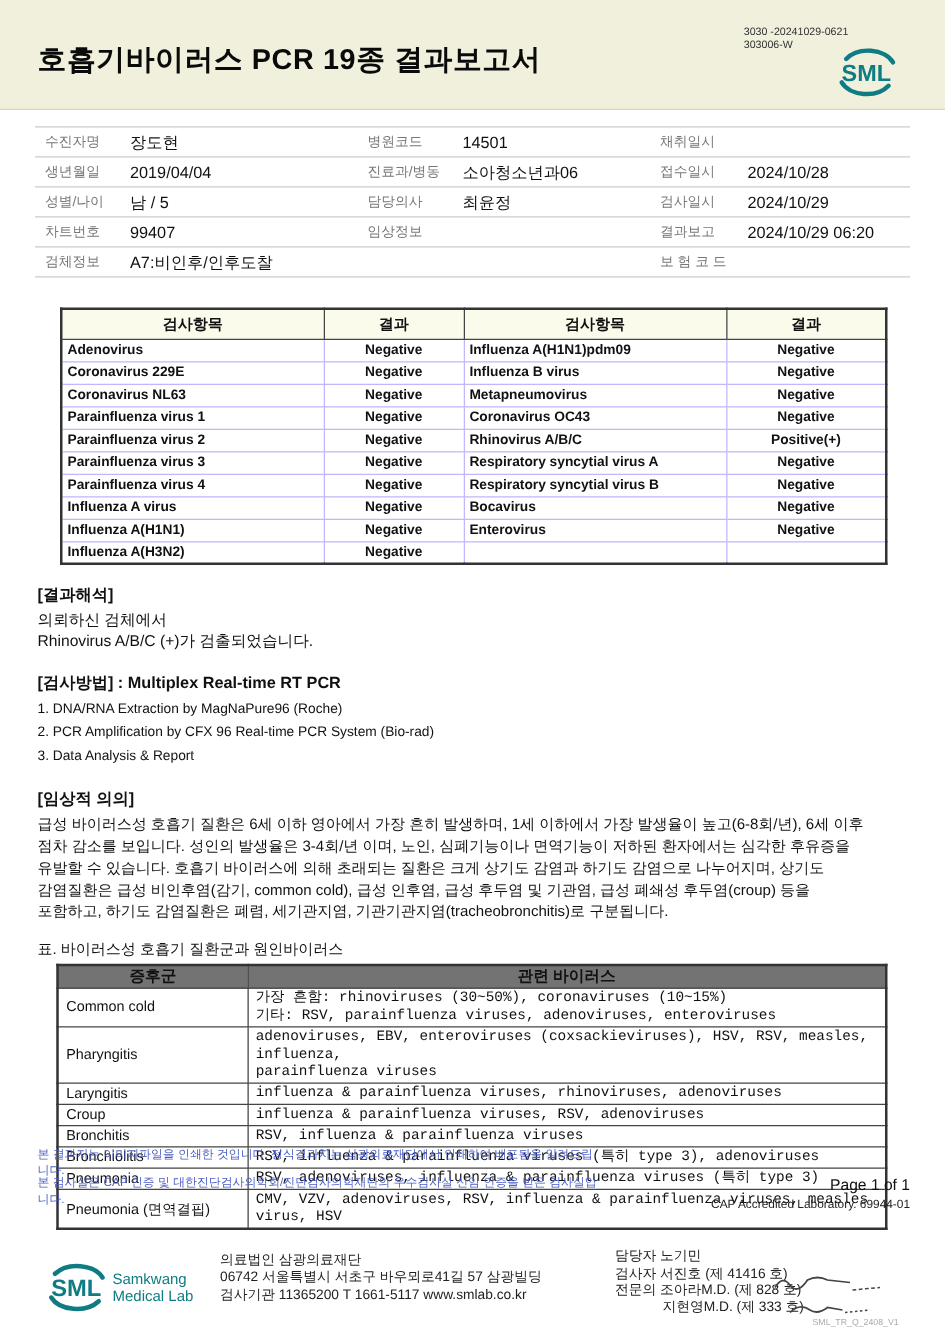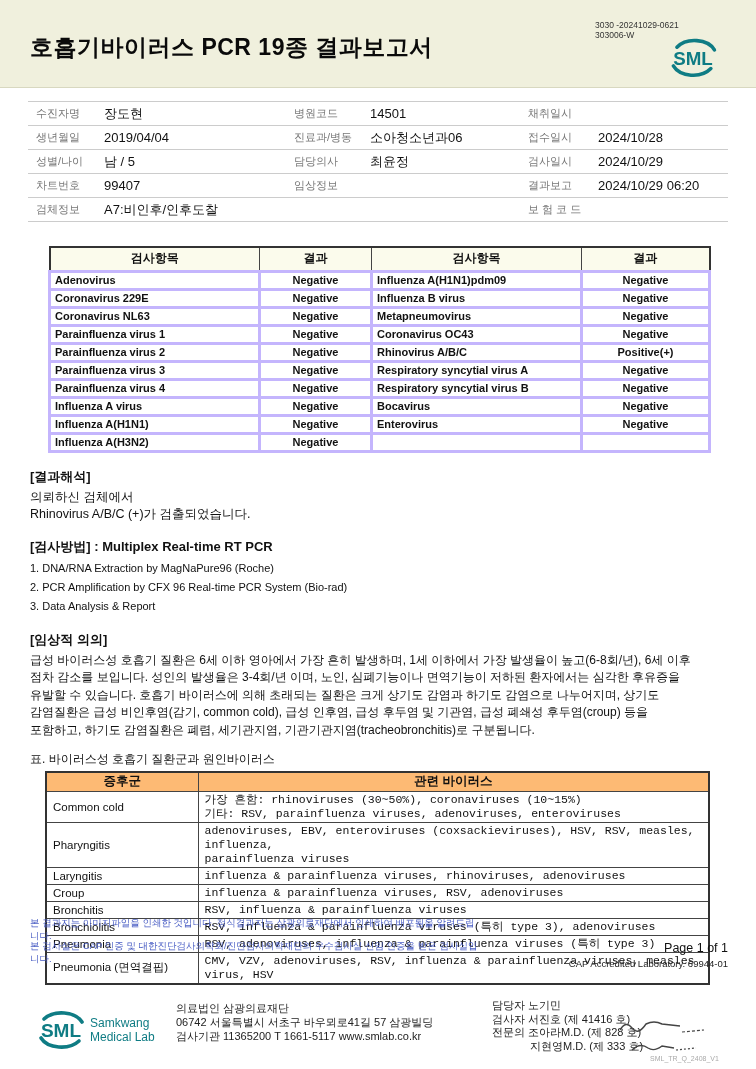--- a/index.html
+++ b/index.html
@@ -16,36 +16,36 @@
 
   
   .info { margin-top:13px; border-top:1px solid #ccc; }
   .info-row { display:grid; grid-template-columns:68px 190px 76px 158px 70px 1fr; align-items:center; height:24px; border-bottom:1px solid #ccc; padding-left:8px; }
   .ilabel { font-size:11px; color:#777; }
   .ivalue { font-size:13px; color:#111; }
 
   
   table.results { border-collapse:collapse; table-layout:fixed; margin:24px 0 0 20px; width:660px; border:2px solid #333; }
   table.results th { background:#fbfbec; border:1px solid #444; font-size:12px; font-weight:bold; height:24px; text-align:center; }
-  table.results td { border:3px solid #c4b5fd; font-size:11px; font-weight:bold; height:18px; color:#111; }
+  table.results td { border:1px solid #c4b5fd; font-size:11px; font-weight:bold; height:18px; color:#111; }
   td.item { text-align:left; padding-left:4px; }
   td.res { text-align:center; }
   .pos { color:#ff0000; }
 
   
   .sec-h { font-size:13px; font-weight:bold; margin:15px 0 3px 2px; }
   .sec-line { font-size:12.5px; line-height:17px; margin-left:2px; }
   .steps { font-size:11px; line-height:19px; margin-left:2px; }
   .preline { white-space:pre-line; }
   .clinical-body { font-size:12px; line-height:17.5px; margin-left:2px; color:#111; }
   .tbl-caption { font-size:12px; margin:12px 0 3px 2px; }
 
   
   table.synd { border-collapse:collapse; margin-left:17px; width:665px; border:2px solid #333; }
-  table.synd th { border:1px solid #444; font-size:12.5px; font-weight:bold; height:19px; text-align:center; background:#fdba74; }
+  table.synd th { border:1px solid #444; font-size:12.5px; font-weight:bold; height:19px; text-align:center; background:#737373; }
   table.synd td { border:1px solid #444; font-size:11.5px; padding:1px 6px; color:#111; }
   td.synd-name { padding-left:9px; font-size:12px; }
   td.synd-vir { line-height:14px;font-family:Liberation Mono, monospace; }
 
   
   .disclaim { position:absolute; left:30px; top:917px; color:#4a5ec4; font-size:9.5px; width:450px; }
   .disclaim .l2 { margin-top:-3px; }
   .pageinfo { position:absolute; right:28px; top:941px; text-align:right; }
   .pageinfo .pg { font-size:12.5px; color:#111; }
   .pageinfo .cap { font-size:9.5px; color:#222; margin-top:3px; }

